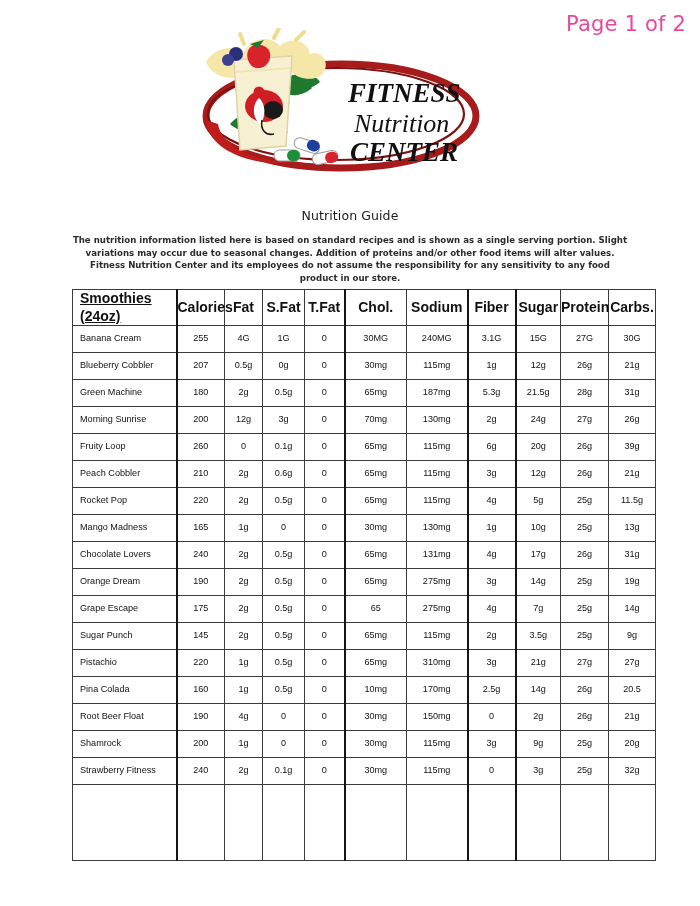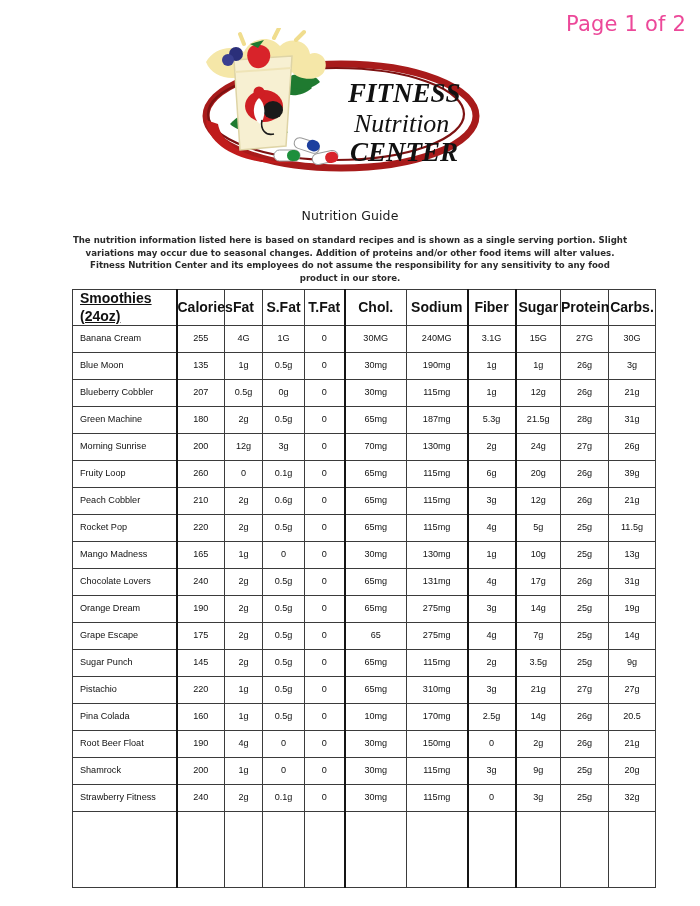--- a/index.html
+++ b/index.html
@@ -238,33 +238,20 @@
           <td>1G</td>
           <td class="sep-r">0</td>
           <td>30MG</td>
           <td class="sep-r">240MG</td>
           <td class="sep-r">3.1G</td>
           <td>15G</td>
           <td>27G</td>
           <td>30G</td>
         </tr>
         <tr>
-          <td class="name-col sep-r">Blue Moon</td>
-          <td>135</td>
-          <td>1g</td>
-          <td>0.5g</td>
-          <td class="sep-r">0</td>
-          <td>30mg</td>
-          <td class="sep-r">190mg</td>
-          <td class="sep-r">1g</td>
-          <td>1g</td>
-          <td>26g</td>
-          <td>3g</td>
-        </tr>
-        <tr>
           <td class="name-col sep-r">Blueberry Cobbler</td>
           <td>207</td>
           <td>0.5g</td>
           <td>0g</td>
           <td class="sep-r">0</td>
           <td>30mg</td>
           <td class="sep-r">115mg</td>
           <td class="sep-r">1g</td>
           <td>12g</td>
           <td>26g</td>

